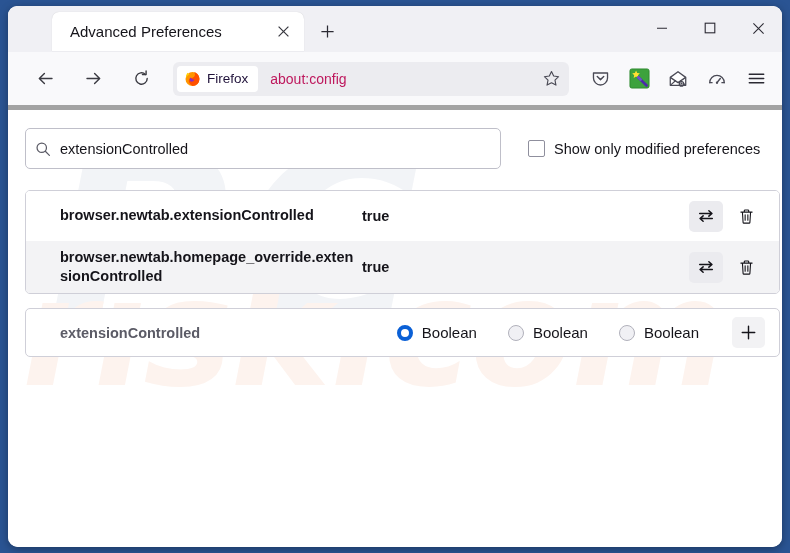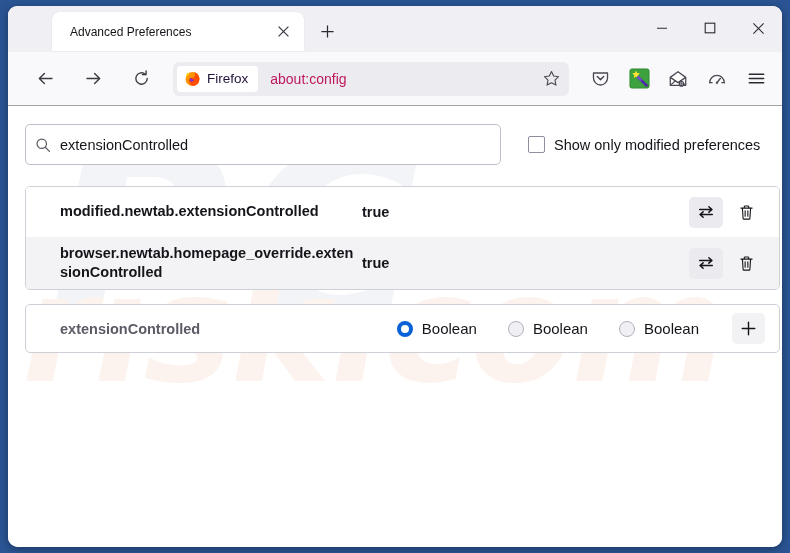--- a/index.html
+++ b/index.html
@@ -49,21 +49,21 @@
     width: 252px;
     height: 39px;
     background: #ffffff;
     border-radius: 7px 7px 0 0;
     display: flex;
     align-items: center;
     box-shadow: 0 0 1px rgba(0,0,0,0.18);
   }
   #tab-title {
     flex: 1;
-    font-size: 12px;
+    font-size: 15px;
     color: #15141a;
     padding-left: 18px;
     white-space: nowrap;
     overflow: hidden;
     text-overflow: ellipsis;
   }
   #tab-close {
     width: 26px;
     height: 26px;
     margin-right: 8px;
@@ -103,21 +103,21 @@
   }
 
   
   #navbar {
     height: 53px;
     background: #f9f9fb;
     display: flex;
     align-items: center;
     padding: 0 10px;
     flex: 0 0 auto;
-    border-bottom: 1px solid #a3a3a3;
+    border-bottom: 5px solid #a3a3a3;
     position: relative;
   }
   .navbtn {
     width: 34px;
     height: 32px;
     display: flex;
     align-items: center;
     justify-content: center;
     border-radius: 5px;
     color: #3b3b42;
@@ -547,21 +547,21 @@
 
           <div id="modified-wrap">
             <span id="modified-box"></span>
             <span id="modified-label">Show only modified preferences</span>
           </div>
         </div>
 
         <div id="preflist">
 
           <div class="prefrow odd">
-            <span class="pref-name">modified.newtab.extensionControlled</span>
+            <span class="pref-name">browser.newtab.extensionControlled</span>
             <span class="pref-value">true</span>
             <span class="rowbtns">
               <span class="toggle-btn">
                 <svg width="18" height="18" viewBox="0 0 20 20" aria-hidden="true">
                   <path d="M3 7.2 H16.4 M13.2 4.2 L16.6 7.2 L13.2 10.2" stroke="currentColor" stroke-width="1.7" fill="none" stroke-linecap="round" stroke-linejoin="round"></path>
                   <path d="M17 12.8 H3.6 M6.8 9.8 L3.4 12.8 L6.8 15.8" stroke="currentColor" stroke-width="1.7" fill="none" stroke-linecap="round" stroke-linejoin="round"></path>
                 </svg>
               </span>
               <span class="trash-btn">
                 <svg width="17" height="17" viewBox="0 0 20 20" aria-hidden="true">

